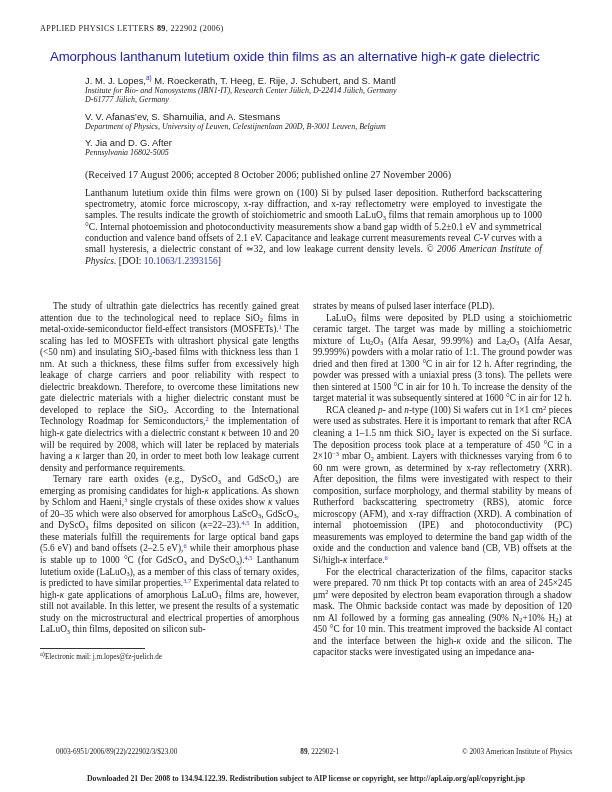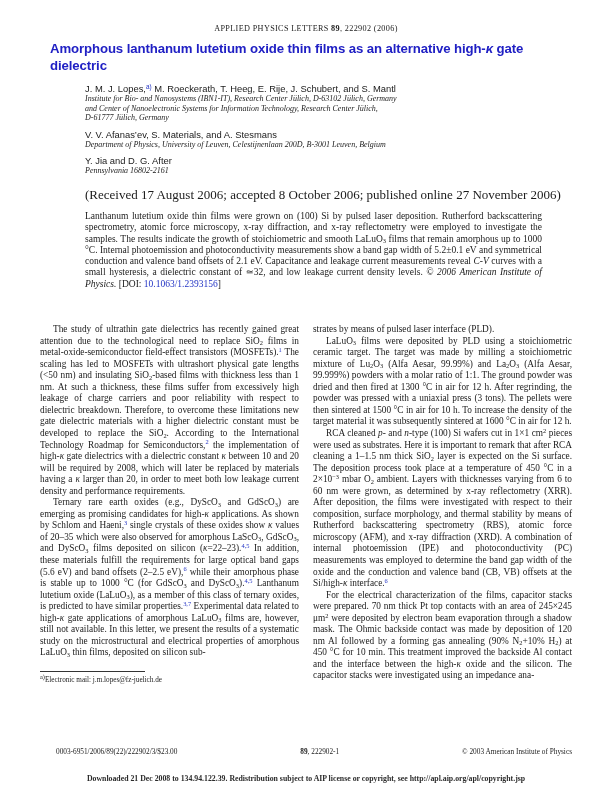--- a/index.html
+++ b/index.html
@@ -11,31 +11,31 @@
   }
   .page {
     position:relative;
     width:612px; height:792px;
     overflow:hidden;
     background:#ffffff;
   }
   .content { padding:24px 40px 0 40px; }
 
   .journal-line {
-    text-align:center;
+    text-align:left;
     font-size:8.2px;
     letter-spacing:0.35px;
     color:#222;
   }
 
   .title {
-    margin:8px 0 0 10px;
+    margin:16px 0 0 10px;
     max-width:540px;
     font-family:"Liberation Sans", sans-serif;
-    font-weight:bold;
+    font-weight:normal;
     font-size:13.2px;
     line-height:16.5px;
     letter-spacing:-0.1px;
     color:#2020c4;
   }
 
   .authors { margin:9px 0 0 45px; }
   .author-group { margin-top:6px; }
   .author-names {
     font-family:"Liberation Sans", sans-serif;
@@ -44,21 +44,21 @@
   }
   .affiliation-line {
     font-style:italic;
     font-size:8px;
     line-height:9.6px;
     color:#222;
   }
 
   .received {
     margin:11px 0 0 45px;
-    font-size:13px;
+    font-size:10px;
   }
 
   .abstract {
     margin:8px 0 0 45px;
     width:457px;
     font-size:9.5px;
     line-height:11.3px;
     text-align:justify;
   }
 
@@ -115,31 +115,30 @@
 <div class="page">
   <div class="content">
 
     <div class="journal-line">APPLIED PHYSICS LETTERS <b>89</b>, 222902 (2006)</div>
 
     <h1 class="title">Amorphous lanthanum lutetium oxide thin films as an alternative high-<i>κ</i> gate dielectric</h1>
 
     <div class="authors">
       <div class="author-group">
         <div class="author-names">J. M. J. Lopes,<sup><span class="blue">a)</span></sup> M. Roeckerath, T. Heeg, E. Rije, J. Schubert, and S. Mantl</div>
-        <div class="affiliation-line">Institute for Bio- and Nanosystems (IBN1-IT), Research Center Jülich, D-63102 Jülich, Germany</div>
-        <div class="affiliation-line">and Center of Nanoelectronic Systems for Information Technology, Research Center Jülich,</div>
+        <div class="affiliation-line">Institute for Bio- and Nanosystems (IBN1-IT), Research Center Jülich, D-22414 Jülich, Germany</div>
         <div class="affiliation-line">D-61777 Jülich, Germany</div>
       </div>
       <div class="author-group">
-        <div class="author-names">V. V. Afanas’ev, S. Materials, and A. Stesmans</div>
+        <div class="author-names">V. V. Afanas’ev, S. Shamuilia, and A. Stesmans</div>
         <div class="affiliation-line">Department of Physics, University of Leuven, Celestijnenlaan 200D, B-3001 Leuven, Belgium</div>
       </div>
       <div class="author-group">
         <div class="author-names">Y. Jia and D. G. After</div>
-        <div class="affiliation-line">Pennsylvania 16802-2161</div>
+        <div class="affiliation-line">Pennsylvania 16802-5005</div>
       </div>
     </div>
 
     <div class="received">(Received 17 August 2006; accepted 8 October 2006; published online 27 November 2006)</div>
 
     <div class="abstract">Lanthanum lutetium oxide thin films were grown on (100) Si by pulsed laser deposition. Rutherford backscattering spectrometry, atomic force microscopy, x-ray diffraction, and x-ray reflectometry were employed to investigate the samples. The results indicate the growth of stoichiometric and smooth LaLuO<sub>3</sub> films that remain amorphous up to 1000 °C. Internal photoemission and photoconductivity measurements show a band gap width of 5.2±0.1 eV and symmetrical conduction and valence band offsets of 2.1 eV. Capacitance and leakage current measurements reveal <i>C-V</i> curves with a small hysteresis, a dielectric constant of ≃32, and low leakage current density levels. <i>© 2006 American Institute of Physics.</i> [DOI: <span class="blue">10.1063/1.2393156</span>]</div>
 
     <div class="columns">
       <div class="col">
         <p>The study of ultrathin gate dielectrics has recently gained great attention due to the technological need to replace SiO<sub>2</sub> films in metal-oxide-semiconductor field-effect transistors (MOSFETs).<sup><span class="blue">1</span></sup> The scaling has led to MOSFETs with ultrashort physical gate lengths (&lt;50 nm) and insulating SiO<sub>2</sub>-based films with thickness less than 1 nm. At such a thickness, these films suffer from excessively high leakage of charge carriers and poor reliability with respect to dielectric breakdown. Therefore, to overcome these limitations new gate dielectric materials with a higher dielectric constant must be developed to replace the SiO<sub>2</sub>. According to the International Technology Roadmap for Semiconductors,<sup><span class="blue">2</span></sup> the implementation of high-<i>κ</i> gate dielectrics with a dielectric constant <i>κ</i> between 10 and 20 will be required by 2008, which will later be replaced by materials having a <i>κ</i> larger than 20, in order to meet both low leakage current density and performance requirements.</p>

